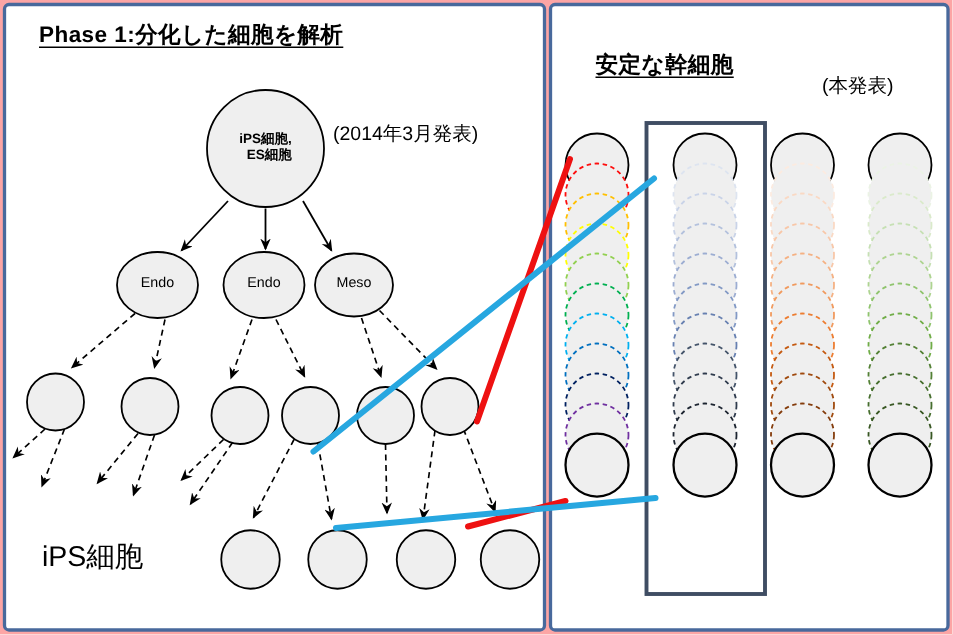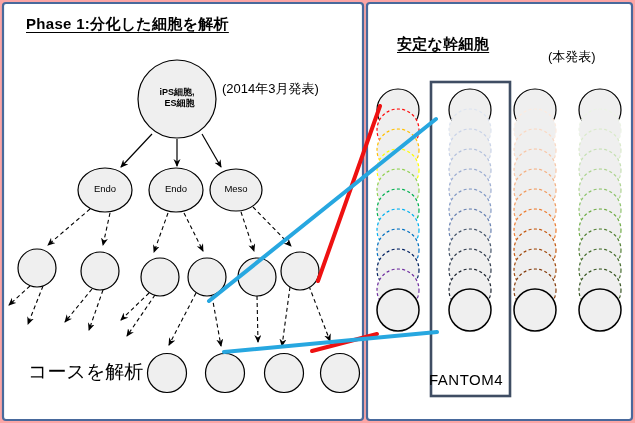--- a/index.html
+++ b/index.html
@@ -151,18 +151,17 @@
 
   <div class="lbl rootLbl" style="left:177px;top:87px;">
     <div>iPS細胞,</div>
     <div>ES細胞</div>
   </div>
 
   <div class="lbl cellLbl" style="left:105px;top:184px;">Endo</div>
   <div class="lbl cellLbl" style="left:176px;top:184px;">Endo</div>
   <div class="lbl cellLbl" style="left:236px;top:184px;">Meso</div>
 
-  <div class="lbl bigger" style="left:28px;top:361px;">コースを解析</div>
+  <div class="lbl bigger" style="left:28px;top:361px;">iPS細胞</div>
 
   <div class="lbl title" style="left:397px;top:35px;">安定な幹細胞</div>
   <div class="lbl subtitle" style="left:548px;top:50px;">(本発表)</div>
-  <div class="lbl fantom" style="left:429px;top:371px;">FANTOM4</div>
 </div>
 
 </body></html>

